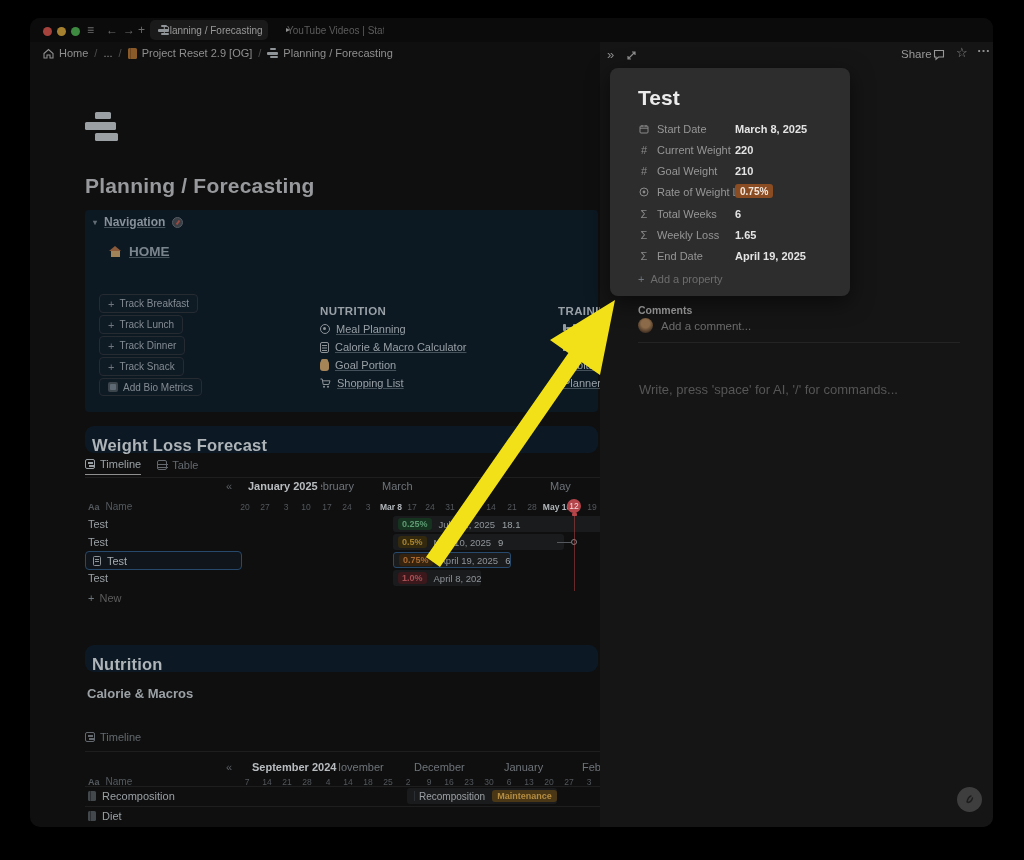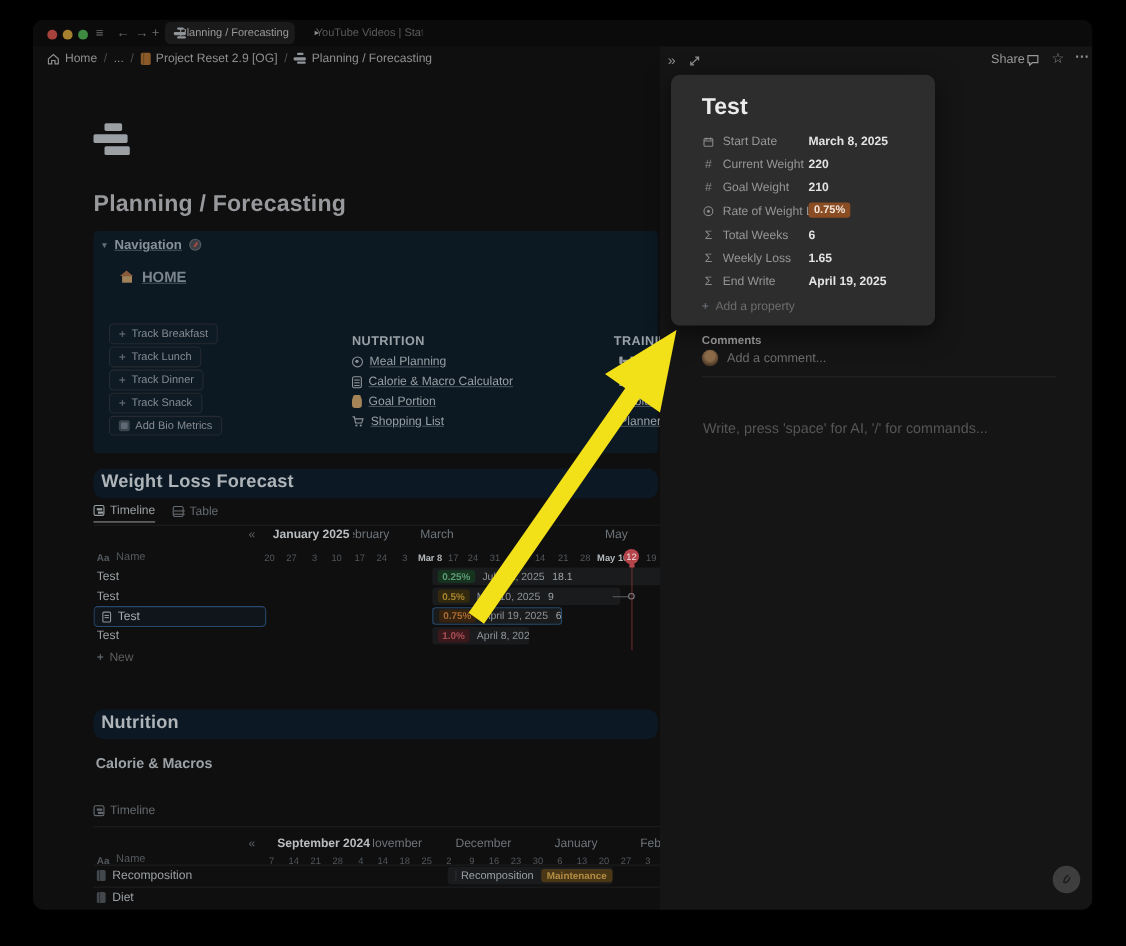--- a/index.html
+++ b/index.html
@@ -67,21 +67,21 @@
   .plus{color:#6f767d;font-size:11px}
   .col-hd{position:absolute;font-size:11.5px;font-weight:bold;color:#99a1a7;letter-spacing:.4px;white-space:nowrap}
   .navlink{position:absolute;display:flex;align-items:center;gap:6px;font-size:11px;color:#98a0a5;white-space:nowrap}
   .plate{display:inline-block;width:10px;height:10px;border-radius:50%;border:1.5px solid #8e9398;position:relative}
   .plate:after{content:"";position:absolute;left:2.2px;top:2.2px;width:3px;height:3px;border-radius:50%;background:#8e9398}
   .calcic{display:inline-block;width:9px;height:11px;border:1.2px solid #8e9398;border-radius:2px;position:relative}
   .calcic:after{content:"";position:absolute;left:1px;top:2px;width:5px;height:1.2px;background:#8e9398;box-shadow:0 2.5px 0 #8e9398,0 5px 0 #8e9398}
   .palm{display:inline-block;width:9px;height:11px;background:#a58457;border-radius:4px 4px 3px 3px;position:relative}
   .palm:after{content:"";position:absolute;left:1px;top:-1px;width:7px;height:3px;background:#a58457;border-radius:2px}
 
-  .h2block{position:absolute;left:55px;width:513px;height:27px;background:#0c1925;border-radius:9px;font-size:16.5px;font-weight:bold;color:#aeb4b8;padding:3px 7px;letter-spacing:.2px}
+  .h2block{position:absolute;left:55px;width:513px;height:27px;background:#0c1925;border-radius:9px;font-size:16.5px;font-weight:bold;color:#aeb4b8;padding:10px 7px;letter-spacing:.2px}
   .viewtabs{position:absolute;left:55px;display:flex;gap:16px;align-items:flex-end;font-size:11px}
   .vtab{display:flex;align-items:center;gap:5px;padding-bottom:4px}
   .vtab.on{color:#9aa0a4;border-bottom:1.5px solid #8f8f8f}
   .vtab.off{color:#63696e}
   .sqicon{display:inline-block;width:10px;height:10px;border:1.2px solid currentColor;border-radius:2px;position:relative}
   .sqicon.tl:after{content:"";position:absolute;left:1.5px;top:2px;width:5px;height:1.5px;background:currentColor;box-shadow:1px 3px 0 currentColor}
   .sqicon.tb:after{content:"";position:absolute;left:0;top:2.8px;width:10px;height:1.2px;background:currentColor;box-shadow:0 3px 0 currentColor}
   .divline{position:absolute;left:55px;width:515px;height:1px;background:#1e1e1e}
   .chev{position:absolute;font-size:11px;color:#5c6166}
   .month{position:absolute;font-size:11px;color:#6e747a;white-space:nowrap}
@@ -477,21 +477,21 @@
       <span class="pval" style="top:140px">6</span>
 
       <div class="prop" style="top:161px">
         <span class="pic">Σ</span>
         <span>Weekly Loss</span>
       </div>
       <span class="pval" style="top:161px">1.65</span>
 
       <div class="prop" style="top:182px">
         <span class="pic">Σ</span>
-        <span>End Write</span>
+        <span>End Date</span>
       </div>
       <span class="pval" style="top:182px">April 19, 2025</span>
 
       <div class="addprop" style="top:205px">
         <span class="plus">+</span>
         <span>Add a property</span>
       </div>
     </div>
 
     <div class="comments-lb" style="left:38px;top:262px">Comments</div>

